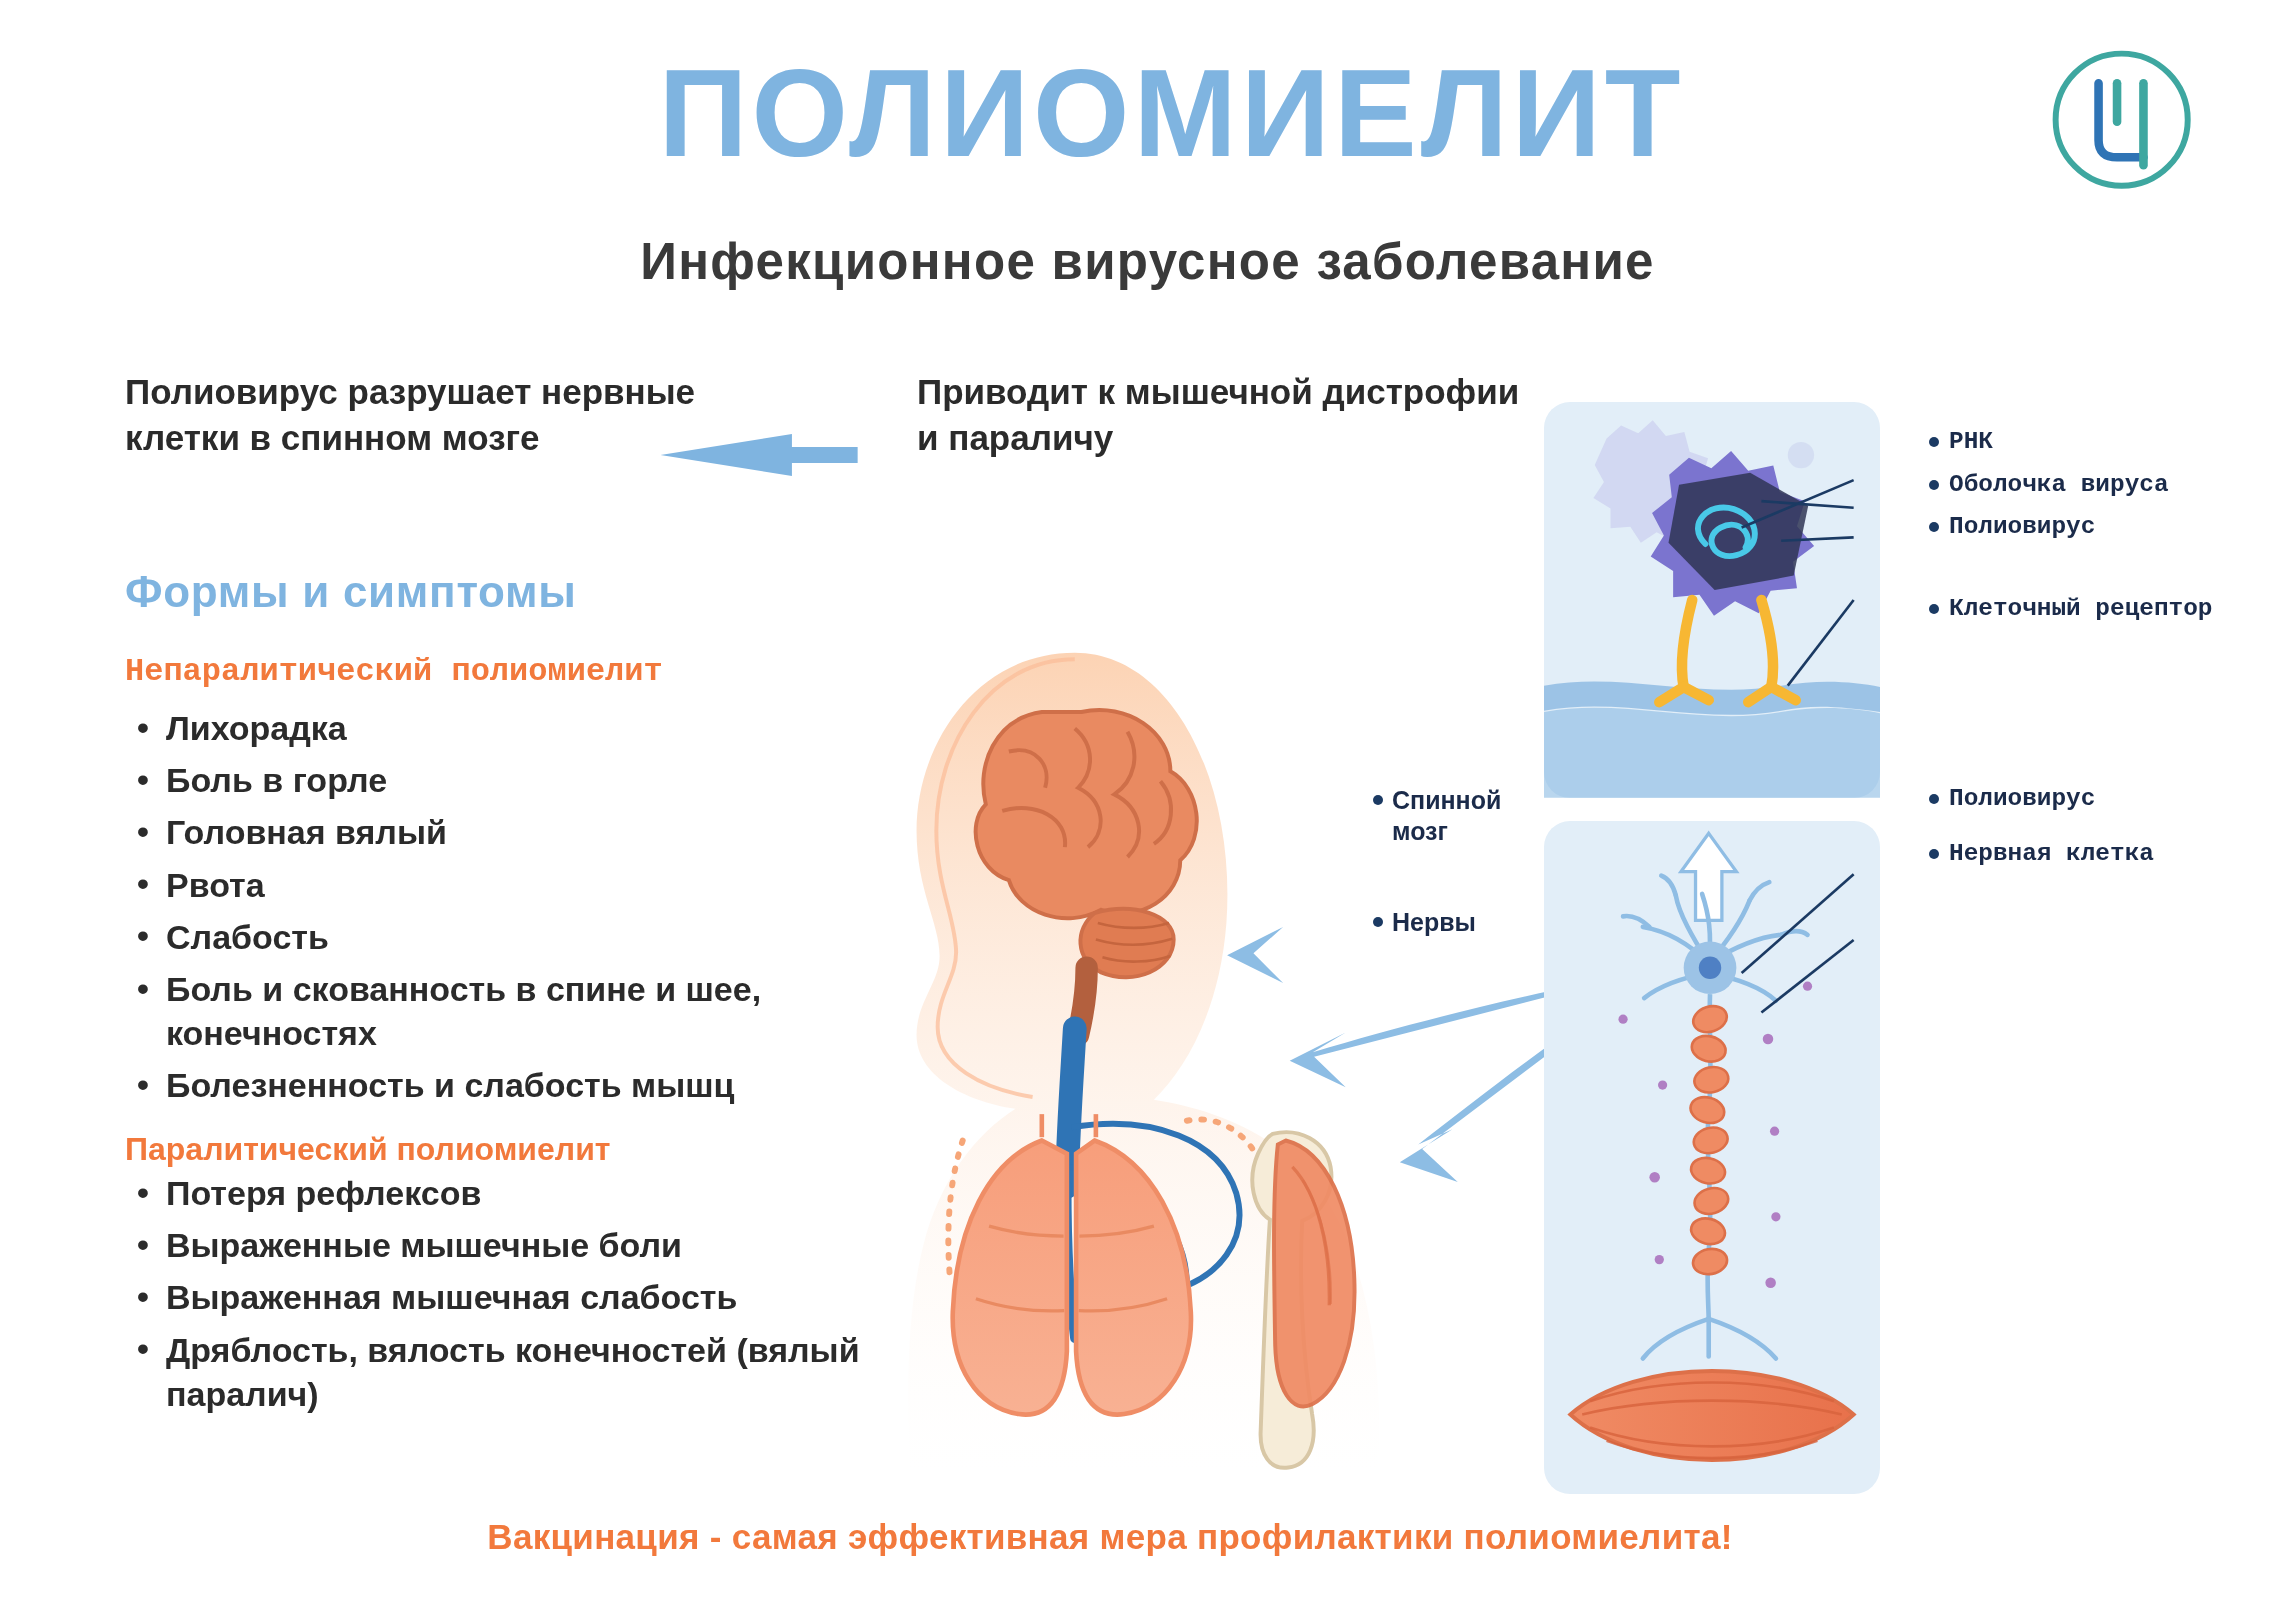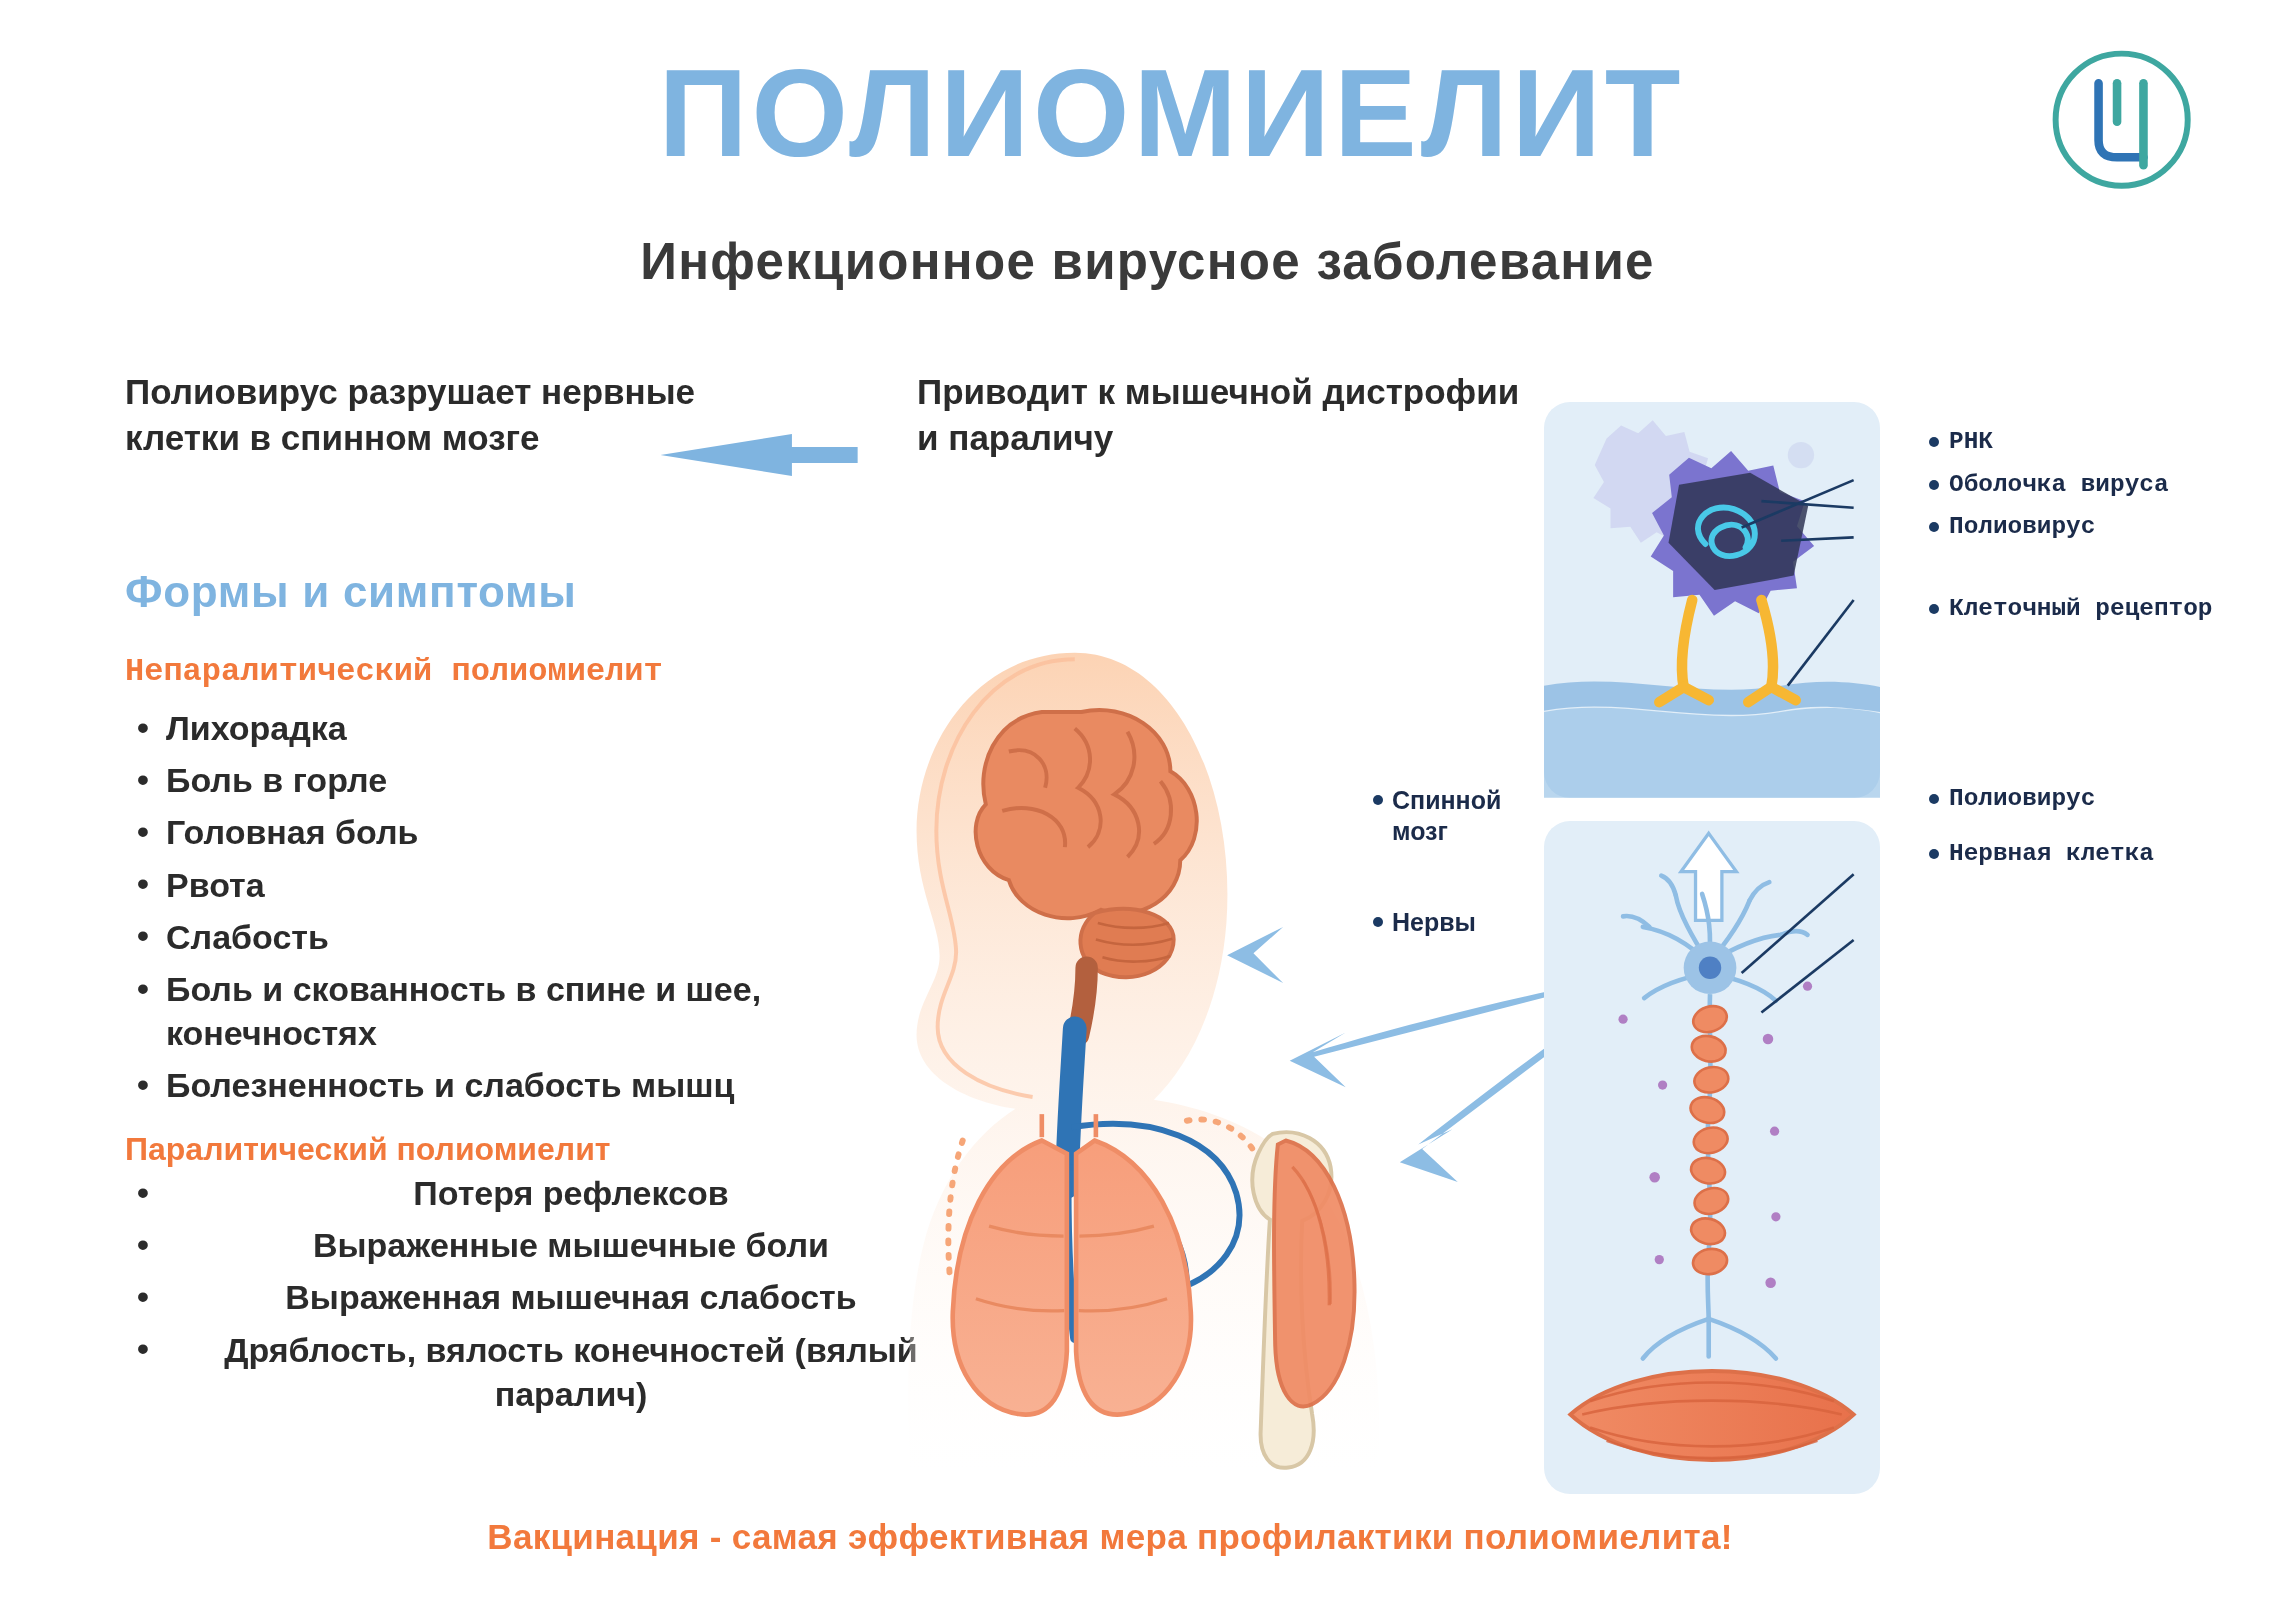--- a/index.html
+++ b/index.html
@@ -129,21 +129,21 @@
   }
   ul.bullets li::before {
     content: "•";
     position: absolute;
     left: 12px;
     top: -1.3px;
     font-size: 34px;
     color: #2b2b2b;
   }
   #list-nonparalytic { left: 125px; top: 706px; }
-  #list-paralytic { left: 125px; top: 1171px; text-align: center; }
+  #list-paralytic { left: 125px; top: 1171px; }
 
   .footer-note {
     position: absolute;
     left: 0;
     top: 1517px;
     width: 2220px;
     text-align: center;
     font-size: 35px;
     font-weight: bold;
     color: #f2793c;
@@ -233,21 +233,21 @@
   </div>
 
   <div class="intro-right">Приводит к мышечной дистрофии и параличу</div>
 
   <div class="section-heading">Формы и симптомы</div>
 
   <div class="sub-heading-1">Непаралитический полиомиелит</div>
   <ul class="bullets" id="list-nonparalytic">
     <li>Лихорадка</li>
     <li>Боль в горле</li>
-    <li>Головная боль</li>
+    <li>Головная вялый</li>
     <li>Рвота</li>
     <li>Слабость</li>
     <li>Боль и скованность в спине и шее, конечностях</li>
     <li>Болезненность и слабость мышц</li>
   </ul>
 
   <div class="sub-heading-2">Паралитический полиомиелит</div>
   <ul class="bullets" id="list-paralytic">
     <li>Потеря рефлексов</li>
     <li>Выраженные мышечные боли</li>

